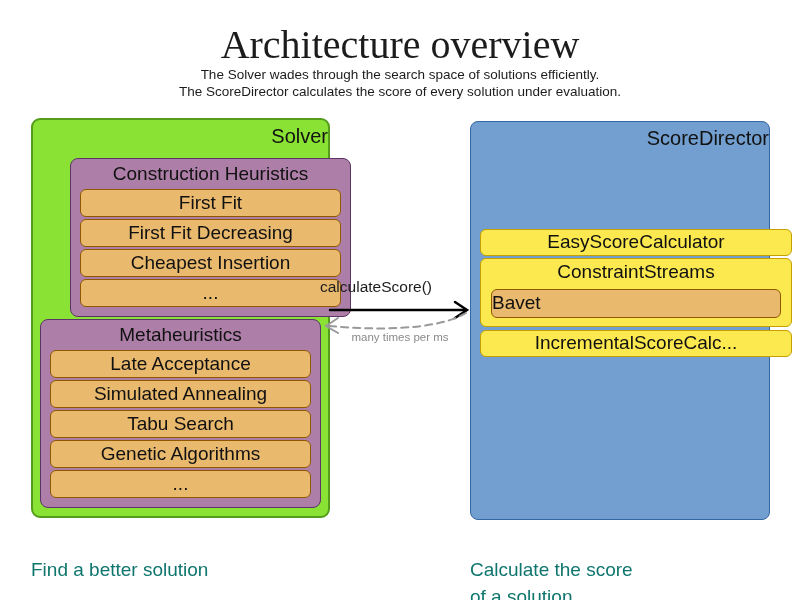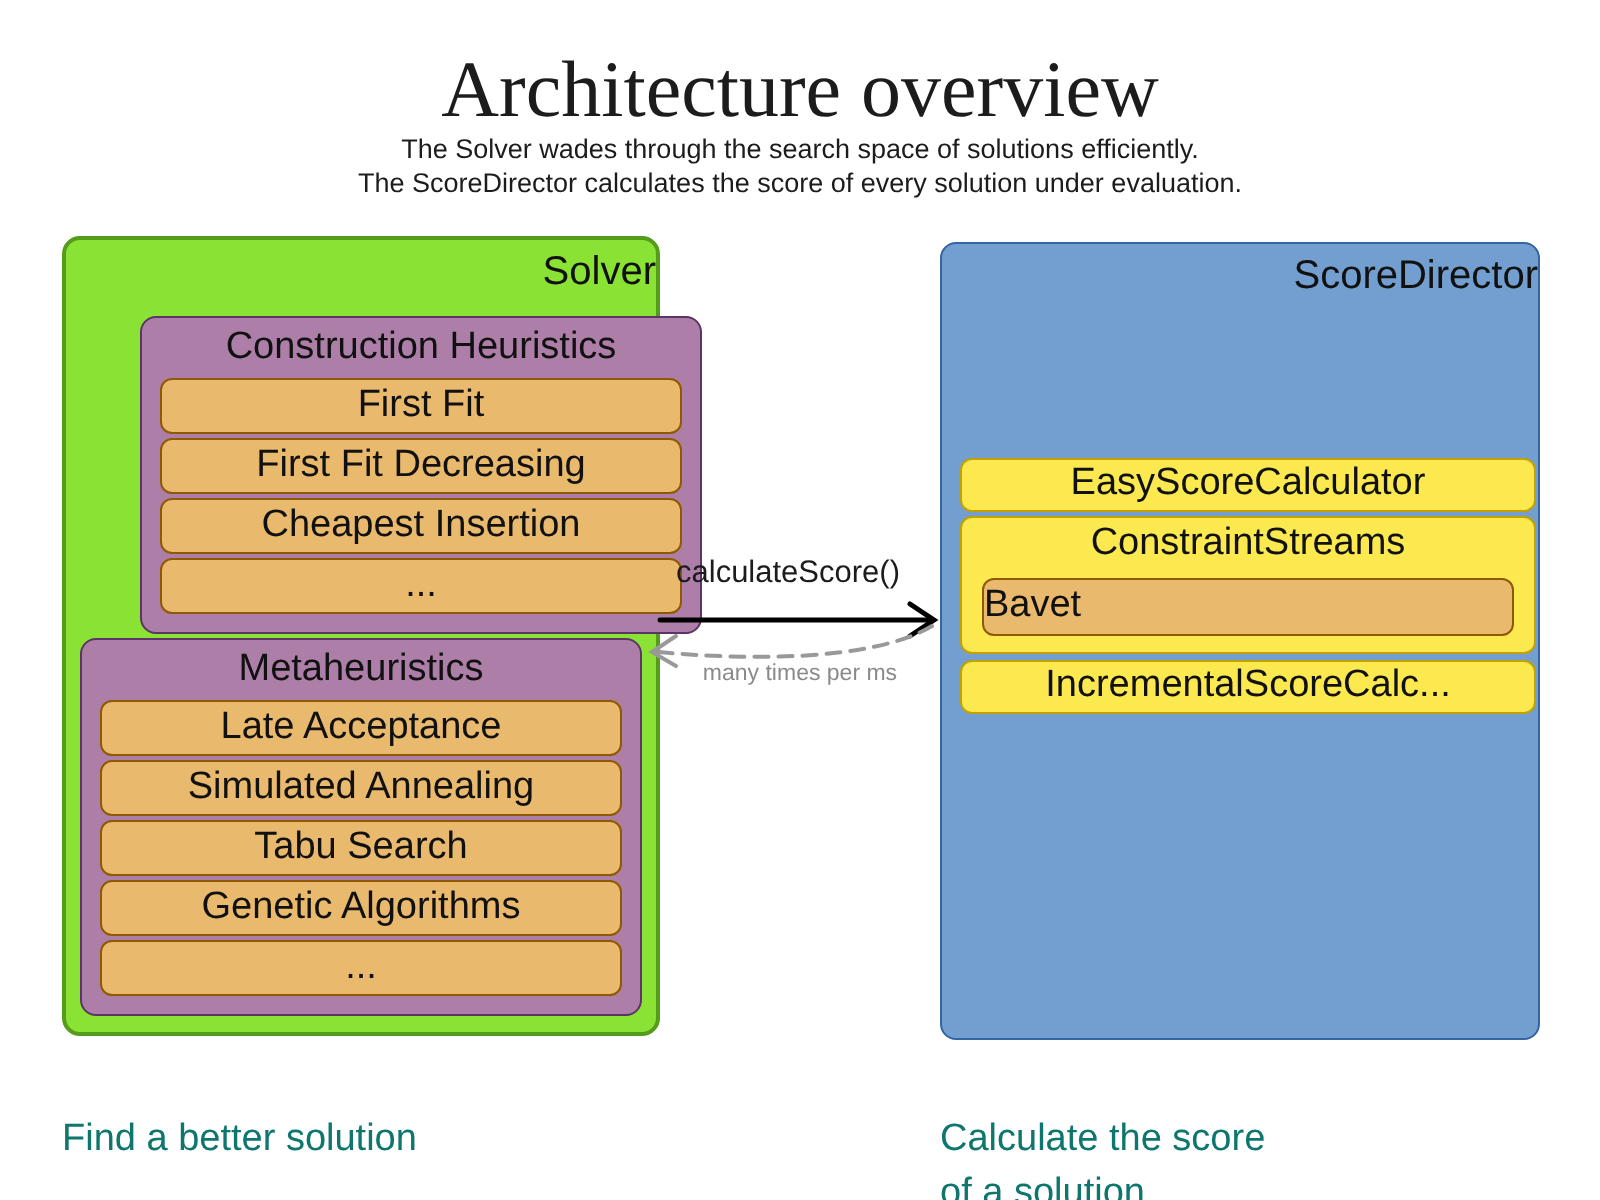--- a/index.html
+++ b/index.html
@@ -41,37 +41,37 @@
     background:var(--item_fill); border:1.5px solid var(--item_border);
     border-radius:6px; text-align:center; font-size:19px; line-height:25px;
   }
   
   .director-box{
     position:absolute; left:470px; top:121px; width:300px; height:399px;
     box-sizing:border-box; background:var(--director_fill);
     border:1.5px solid var(--director_border); border-radius:8px;
   }
   .calc{
-    position:absolute; left:9px; width:288px; box-sizing:border-box;
+    position:absolute; left:9px; width:312px; box-sizing:border-box;
     background:var(--calculator_fill); border:1.5px solid var(--calculator_border);
     border-radius:6px; text-align:center; font-size:19px;
   }
   .calc-easy{ top:107px; height:27px; line-height:24px; }
   .calc-cs{ top:136px; height:69px; line-height:26px; }
   .calc-incr{ top:208px; height:27px; line-height:24px; }
   .bavet{
     position:absolute; left:10px; right:10px; top:30px; height:29px;
     box-sizing:border-box; background:var(--item_fill);
     border:1.5px solid var(--item_border); border-radius:6px;
     text-align:left; font-size:19px; line-height:26px;
   }
   
   .arrow-svg{ position:absolute; left:0; top:0; pointer-events:none; }
   .call-label{
-    position:absolute; left:320px; top:278px; width:148px; text-align:center;
+    position:absolute; left:320px; top:278px; width:148px; 
     font-size:15.5px; color:#1c1c1c;
   }
   .freq-label{
     position:absolute; left:320px; top:331px; width:160px; text-align:center;
     font-size:11.5px; color:#8a8a8a;
   }
   .caption{ position:absolute; top:556px; font-size:19px; line-height:27px; color:#0f766e;}
   .caption-left{ left:31px; width:299px; }
   .caption-right{ left:470px; width:300px; }
 </style>

